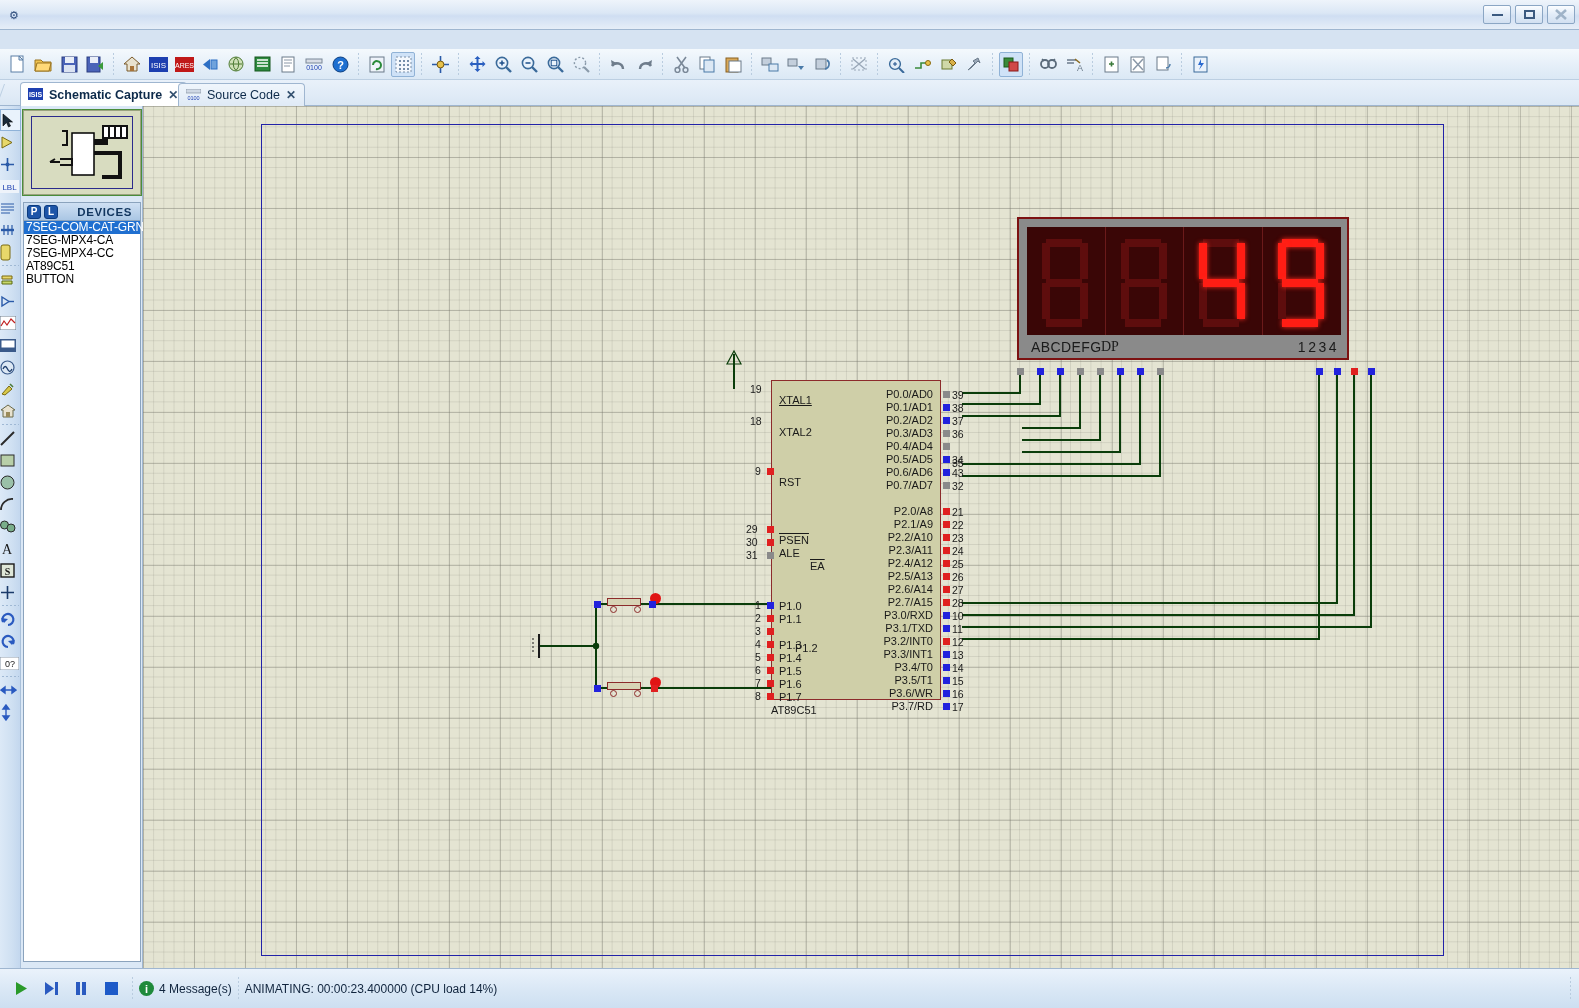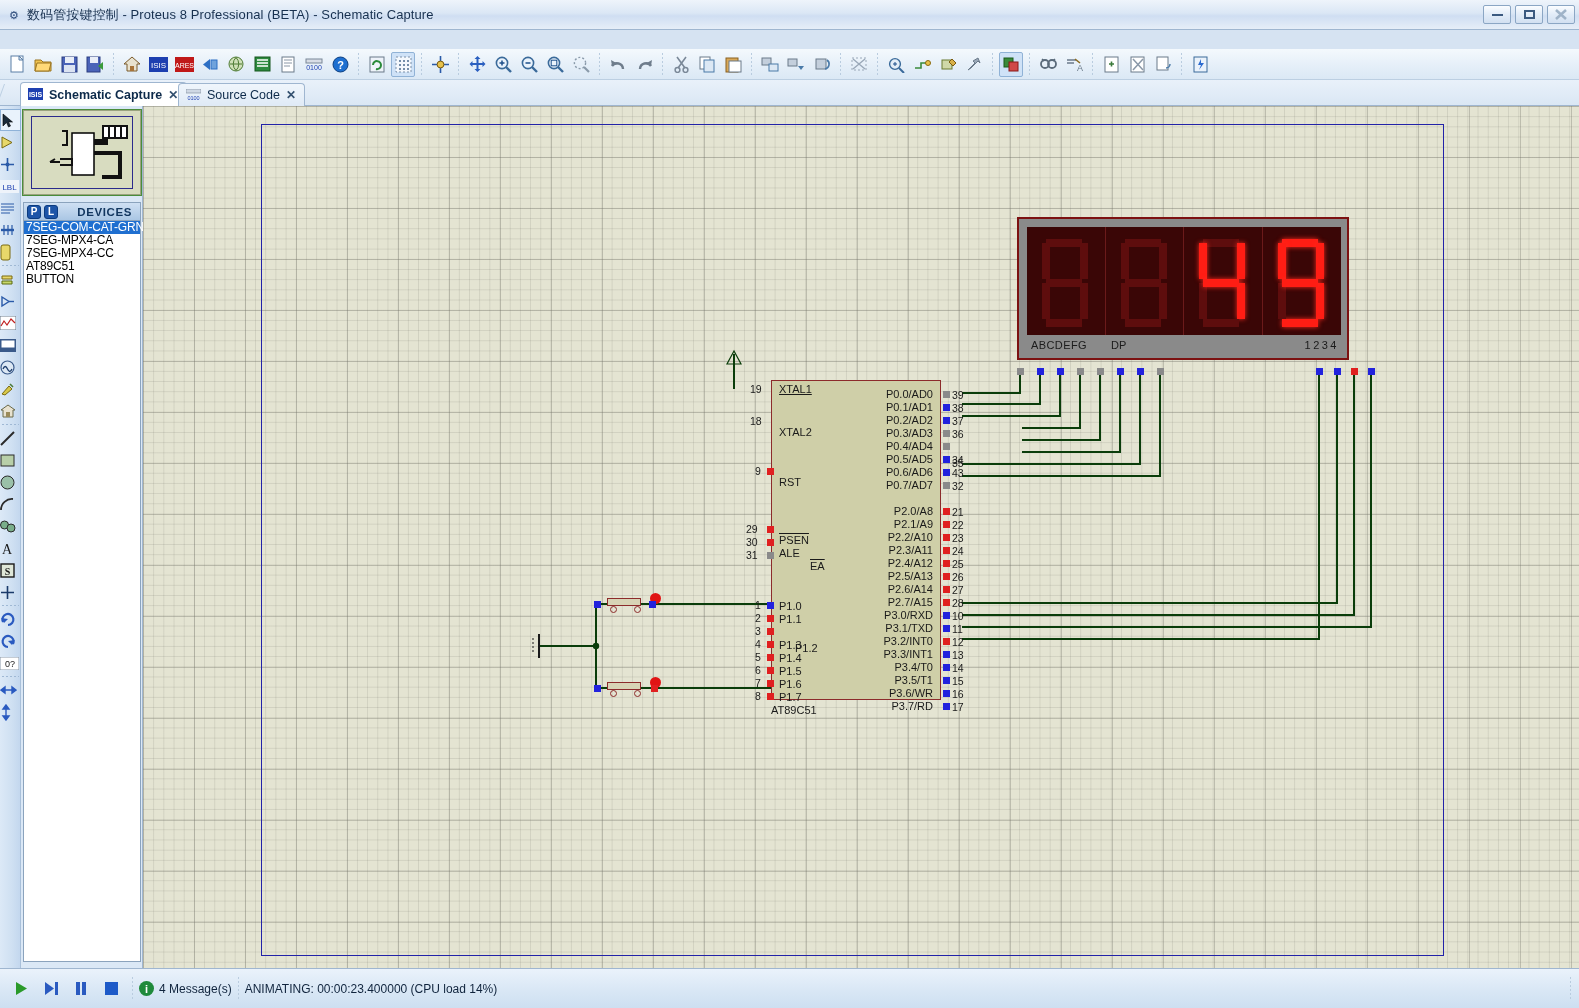--- a/index.html
+++ b/index.html
@@ -155,23 +155,23 @@
   .seg-module{
     position:absolute; left:874px; top:111px; width:332px; height:143px;
     background:#8a8a8a; border:2px solid #7c1111;
   }
   .seg-digits{ position:absolute; left:8px; top:8px; width:314px; height:108px;
     display:flex; }
   .seg-digit{ position:relative; width:78.5px; height:108px; background:#3a0606;
     border-right:1px solid #6b1a1a; }
   .seg-digit:last-child{ border-right:none; }
   .seg-labels{ position:absolute; left:8px; bottom:3px; width:314px; height:16px;
-    font-size:11px; color:#1b1b1b; font-family:"Liberation Sans",sans-serif; }
+    font-size:14px; color:#1b1b1b; font-family:"Liberation Sans",sans-serif; }
   .seg-labels .abc{ position:absolute; left:4px; top:0; letter-spacing:.4px; }
-  .seg-labels .dp{ position:absolute; left:84px; top:0; }
+  .seg-labels .dp{ position:absolute; left:74px; top:0;font-family:Liberation Serif, serif; }
   .seg-labels .nums{ position:absolute; right:2px; top:0; letter-spacing:2.5px; }
 
   
   .sv{ position:absolute; width:8px; }
   .sh{ position:absolute; height:8px; }
   .seg-on{ background:#ff1d14; box-shadow:0 0 5px #ff2a1e; }
   .seg-off{ background:#5e0d0d; }
   .sA{ left:19px; top:12px; width:36px; }
   .sB{ left:53px; top:16px; height:36px; }
   .sC{ left:53px; top:56px; height:36px; }
@@ -225,21 +225,20 @@
   .statusbar .righthandle{ position:absolute; right:8px; width:1px;height:24px;
     background:repeating-linear-gradient(#b9ccdf 0 2px, transparent 2px 4px); }
 </style>
 </head>
 <body>
 
 <div id="app">
 
   <div class="titlebar">
     <div class="sysicon">⚙</div>
-    <div class="ttext">数码管按键控制 - Proteus 8 Professional (BETA) - Schematic Capture</div>
     <div class="winbtns">
       <div class="winbtn">
         <span class="gl" style="display:block;width:11px;height:3px;border-bottom:2px solid #3b5a80;"></span>
       </div>
       <div class="winbtn">
         <span class="gl" style="display:block;width:11px;height:9px;border:2px solid #3b5a80;"></span>
       </div>
       <div class="winbtn">
         <svg width="12" height="11" viewBox="0 0 12 11">
             <path d="M1 1 L11 10 M11 1 L1 10" stroke="#9fb3c8" stroke-width="2.6" fill="none"></path>
@@ -858,21 +857,21 @@
 
     <div>
       <div class="pinsq pin-blue" style="left:1173px;top:262px;"></div>
       <div class="pinsq pin-blue" style="left:1191px;top:262px;"></div>
       <div class="pinsq pin-red" style="left:1208px;top:262px;"></div>
       <div class="pinsq pin-blue" style="left:1225px;top:262px;"></div>
     </div>
 
     <div class="mcu">
 
-      <span class="lbl l" style="top:2px;text-decoration:underline;">XTAL1</span>
+      <span class="lbl l" style="top:13px;text-decoration:underline;">XTAL1</span>
       <span class="lbl l" style="top:45px;">XTAL2</span>
       <span class="lbl l" style="top:95px;">RST</span>
       <span class="lbl l" style="top:153px;text-decoration:overline;">PSEN</span>
       <span class="lbl l" style="top:166px;">ALE</span>
       <span class="lbl l" style="top:179px;text-decoration:overline;padding-left:31px;">EA</span>
       <span class="lbl l" style="top:219px;">P1.0</span>
       <span class="lbl l" style="top:232px;">P1.1</span>
       <span class="lbl l" style="top:261px;margin-left:16px;">P1.2</span>
       <span class="lbl l" style="top:258px;">P1.3</span>
       <span class="lbl l" style="top:271px;">P1.4</span>

